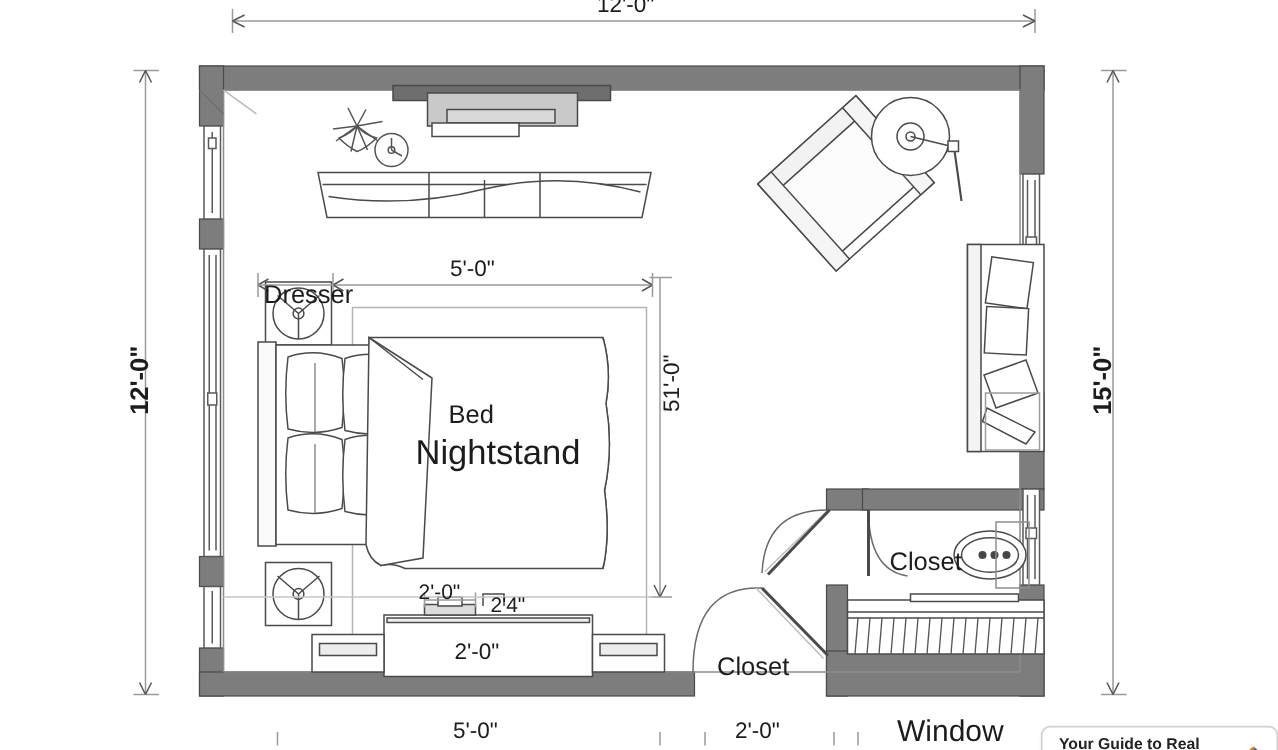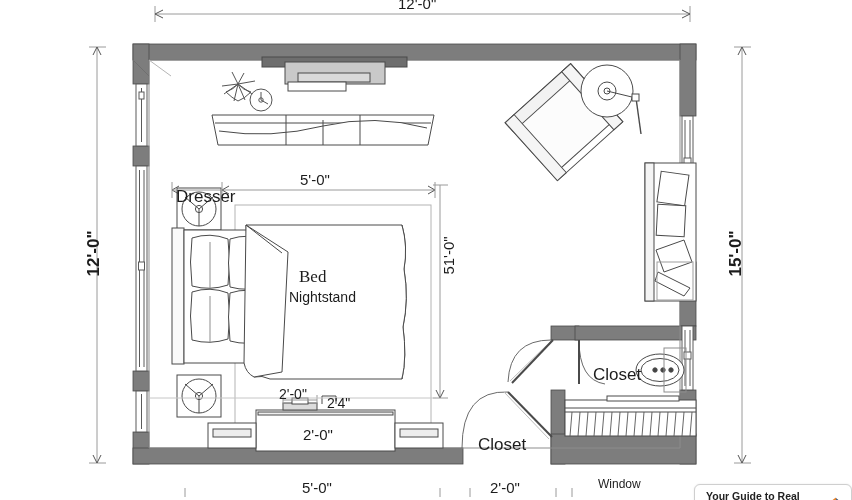--- a/index.html
+++ b/index.html
@@ -337,29 +337,29 @@
   <div class="dim-label" style="left:327px; top:396px; font-size:14px;">2'4"</div>
 
   <div class="dim-label" style="left:303px; top:427px; font-size:15px;">2'-0"</div>
 
   <div class="dim-label" style="left:302px; top:480px; font-size:15px;">5'-0"</div>
 
   <div class="dim-label" style="left:490px; top:480px; font-size:15px;">2'-0"</div>
 
   <div class="dim-label" style="left:176px; top:164px; font-size:17px;margin-top:24px;">Dresser</div>
 
-  <div class="dim-label" style="left:299px; top:268px; font-size:17px;font-family:Liberation Serif, serif;">Bed</div>
-
-  <div class="dim-label" style="left:277px; top:290px; font-size:14px;margin-left:12px;">Nightstand</div>
+  <div class="dim-label" style="left:299px; top:268px; font-size:17px;">Bed</div>
+
+  <div class="dim-label" style="left:277px; top:290px; font-size:23px;">Nightstand</div>
 
   <div class="dim-label" style="left:593px; top:366px; font-size:17px;">Closet</div>
 
   <div class="dim-label" style="left:478px; top:436px; font-size:17px;">Closet</div>
 
-  <div class="dim-label" style="left:598px; top:478px; font-size:12px;">Window</div>
+  <div class="dim-label" style="left:598px; top:478px; font-size:20px;">Window</div>
 
   <div class="badge" style="left:694px; top:484px;">
     <span>Your Guide to Real Estate</span>
     <svg class="house" viewBox="0 0 24 22">
       <path d="M2 11 L12 3 L22 11 L19 11 L19 20 L5 20 L5 11 Z" fill="#e8832a"></path>
       <path d="M12 3 L22 11 L19 11 L19 20 L13 20 L13 3 Z" fill="#1f5fa8" opacity="0.85"></path>
     </svg>
   </div>
 
 </div>

